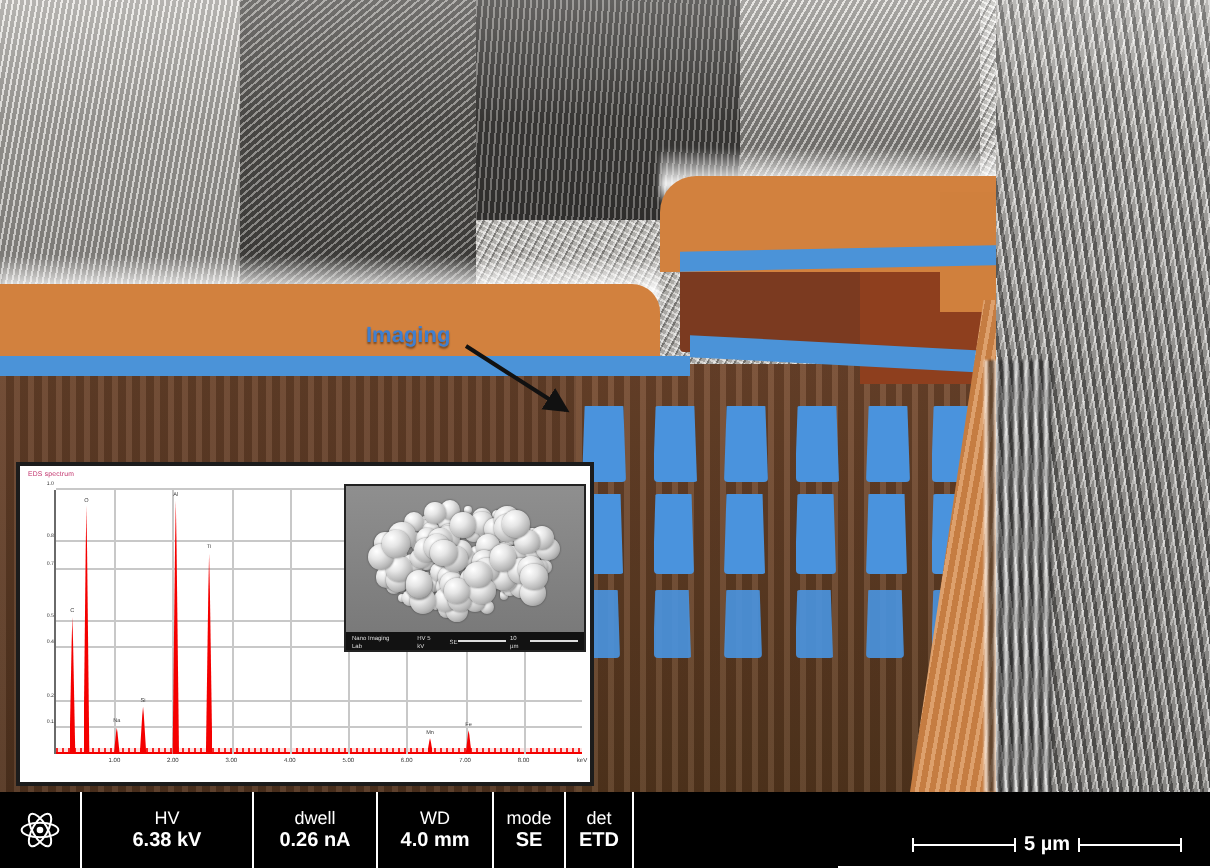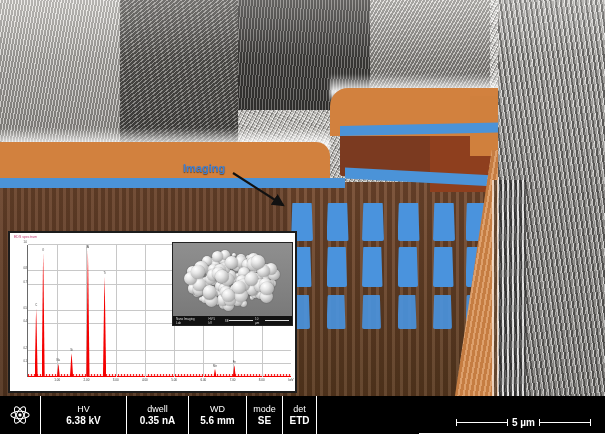--- a/index.html
+++ b/index.html
@@ -448,25 +448,25 @@
           </g>
           <circle cx="12" cy="12" r="1.8" fill="#fff"></circle>
         </svg>
       </div>
     <div class="dbcell" style="width: 86px;">
           <div class="dbk">HV</div>
           <div class="dbv">6.38 kV</div>
         </div>
         <div class="dbcell" style="width: 62px;">
           <div class="dbk">dwell</div>
-          <div class="dbv">0.35 nA</div>
+          <div class="dbv">0.26 nA</div>
         </div>
         <div class="dbcell" style="width: 58px;">
           <div class="dbk">WD</div>
-          <div class="dbv">5.6 mm</div>
+          <div class="dbv">4.0 mm</div>
         </div>
         <div class="dbcell" style="width: 36px;">
           <div class="dbk">mode</div>
           <div class="dbv">SE</div>
         </div>
         <div class="dbcell" style="width: 34px;">
           <div class="dbk">det</div>
           <div class="dbv">ETD</div>
         </div>
       </div>

